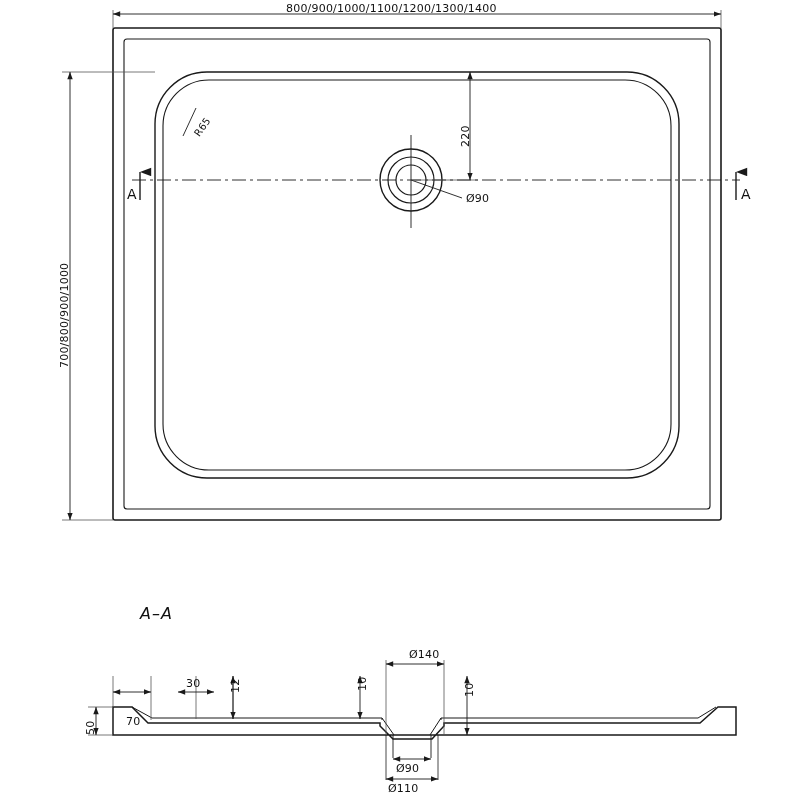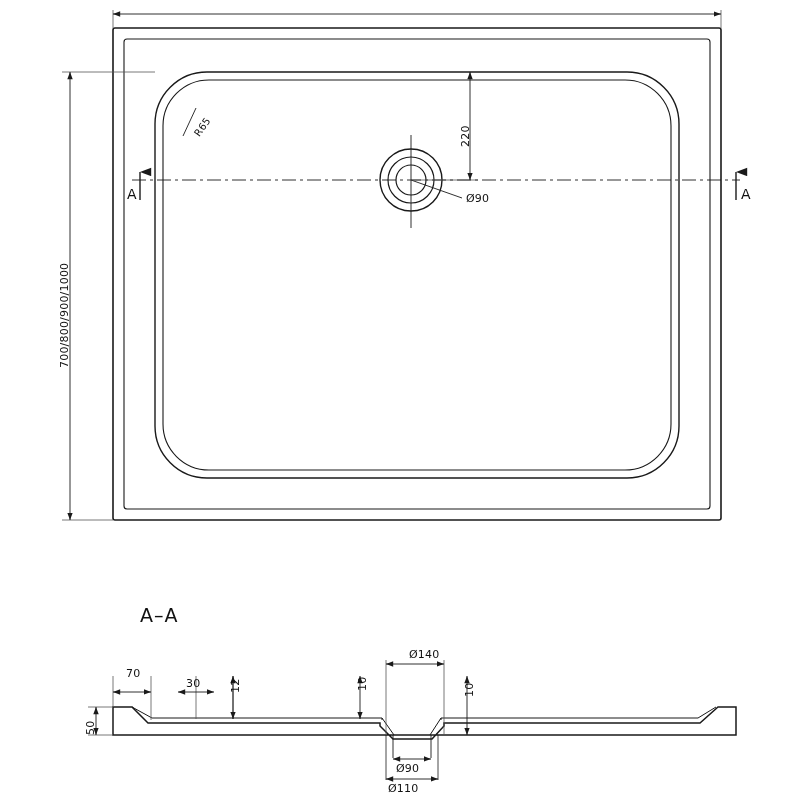--- a/index.html
+++ b/index.html
@@ -28,21 +28,21 @@
     height: 800px;
   }
   .lbl {
     position: absolute;
     font-family: "DejaVu Sans", sans-serif;
     font-size: 11px;
     color: #111111;
     white-space: nowrap;
     letter-spacing: 0.2px;
   }
-  .lbl.big { font-size: 19px; letter-spacing: 1px; }
+  .lbl.big { font-size: 16px; letter-spacing: 1px; font-style: italic; }
   .rot90 {
     transform-origin: 0 0;
     transform: rotate(-90deg);
   }
   .rot-r65 {
     transform-origin: 0 0;
     transform: rotate(-55deg);
   }
 </style>
 </head>
@@ -137,36 +137,37 @@
       <line x1="360" y1="676" x2="360" y2="719" stroke="#1a1a1a" stroke-width="0.9" marker-start="url(#arrStart)" marker-end="url(#arrEnd)"></line>
 
       <line x1="467" y1="676" x2="467" y2="735" stroke="#1a1a1a" stroke-width="0.9" marker-start="url(#arrStart)" marker-end="url(#arrEnd)"></line>
 
       <line x1="88" y1="707" x2="113" y2="707" stroke="#555555" stroke-width="0.8"></line>
       <line x1="88" y1="735" x2="113" y2="735" stroke="#555555" stroke-width="0.8"></line>
       <line x1="96" y1="707" x2="96" y2="735" stroke="#1a1a1a" stroke-width="0.9" marker-start="url(#arrStart)" marker-end="url(#arrEnd)"></line>
     </g>
   </svg>
 
+  <div class="lbl" style="left:286px; top:2px;">800/900/1000/1100/1200/1300/1400</div>
 
   <div class="lbl rot90" style="left:58px; top:368px;">700/800/900/1000</div>
 
   <div class="lbl rot-r65" style="left:192px; top:132px; font-size:10px;">R65</div>
 
   <div class="lbl rot90" style="left:459px; top:147px;">220</div>
 
   <div class="lbl" style="left:466px; top:192px;">Ø90</div>
 
   <div class="lbl" style="left:127px; top:186px; font-size:14px;">A</div>
 
   <div class="lbl" style="left:741px; top:186px; font-size:14px;">A</div>
 
   <div class="lbl big" style="left:140px; top:604px;">A–A</div>
 
-  <div class="lbl" style="left:126px; top:667px;">70</div>
+  <div class="lbl" style="left:126px; top:715px;">70</div>
 
   <div class="lbl" style="left:186px; top:677px;">30</div>
 
   <div class="lbl rot90" style="left:229px; top:693px;">12</div>
 
   <div class="lbl rot90" style="left:356px; top:691px;">10</div>
 
   <div class="lbl rot90" style="left:463px; top:697px;">10</div>
 
   <div class="lbl rot90" style="left:84px; top:735px;">50</div>

